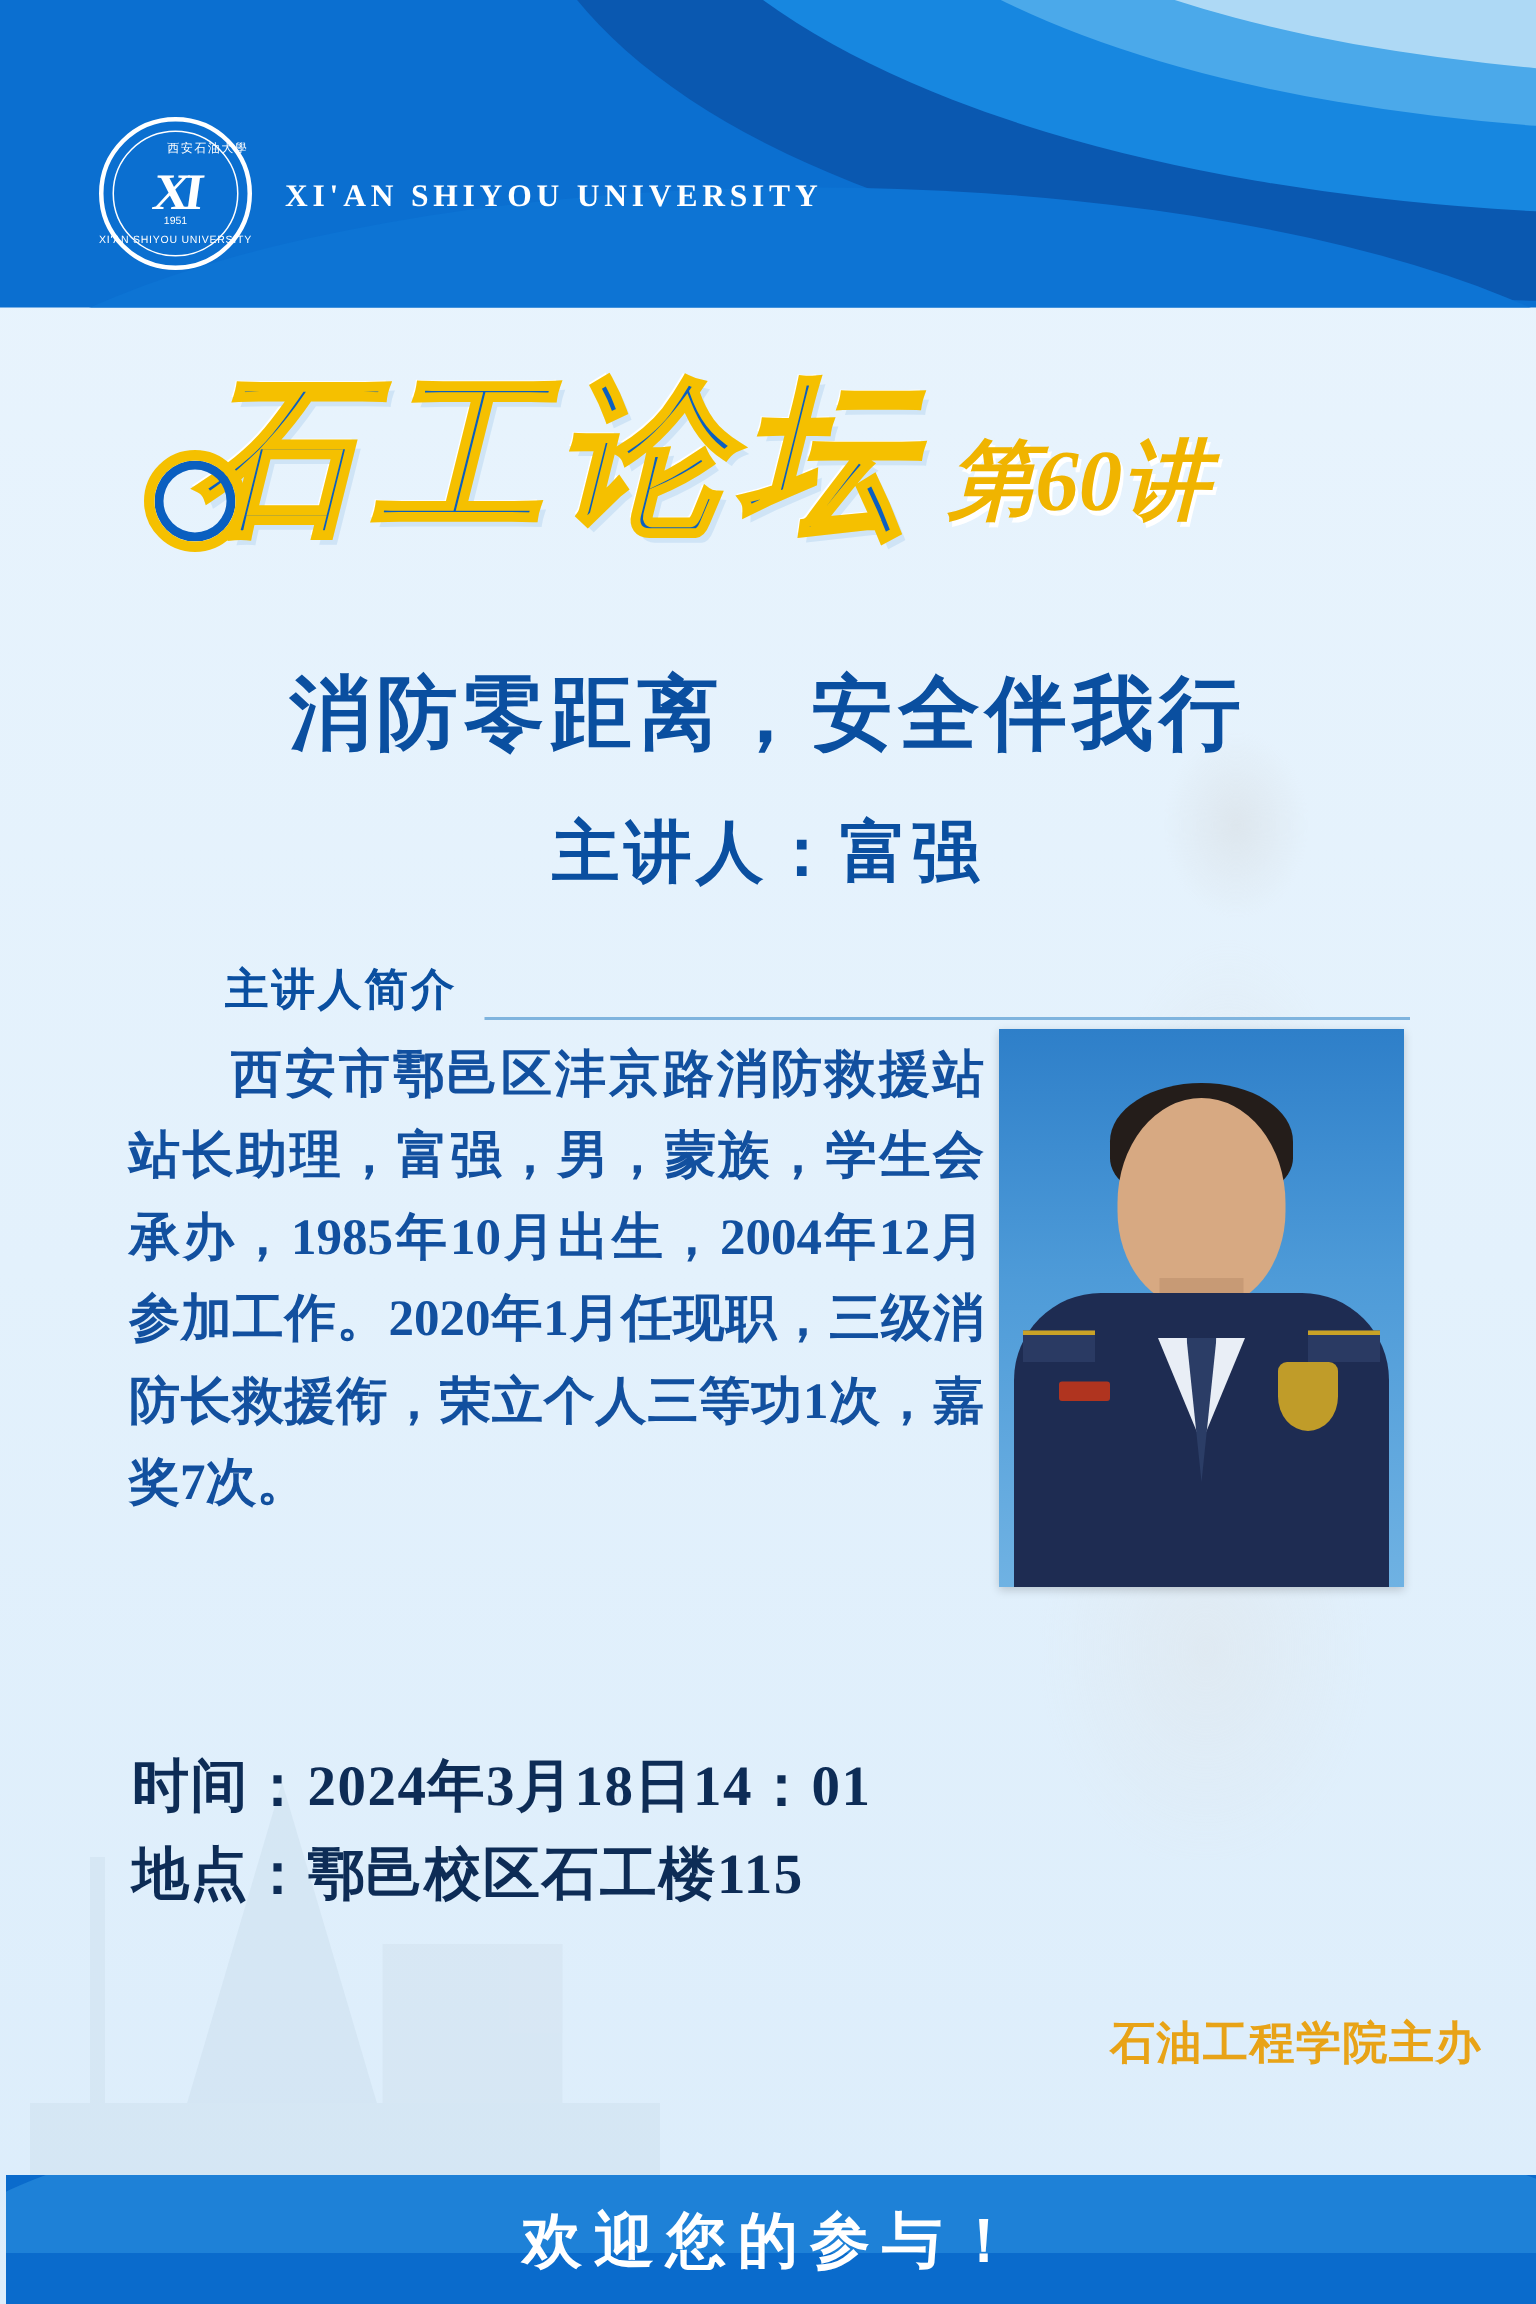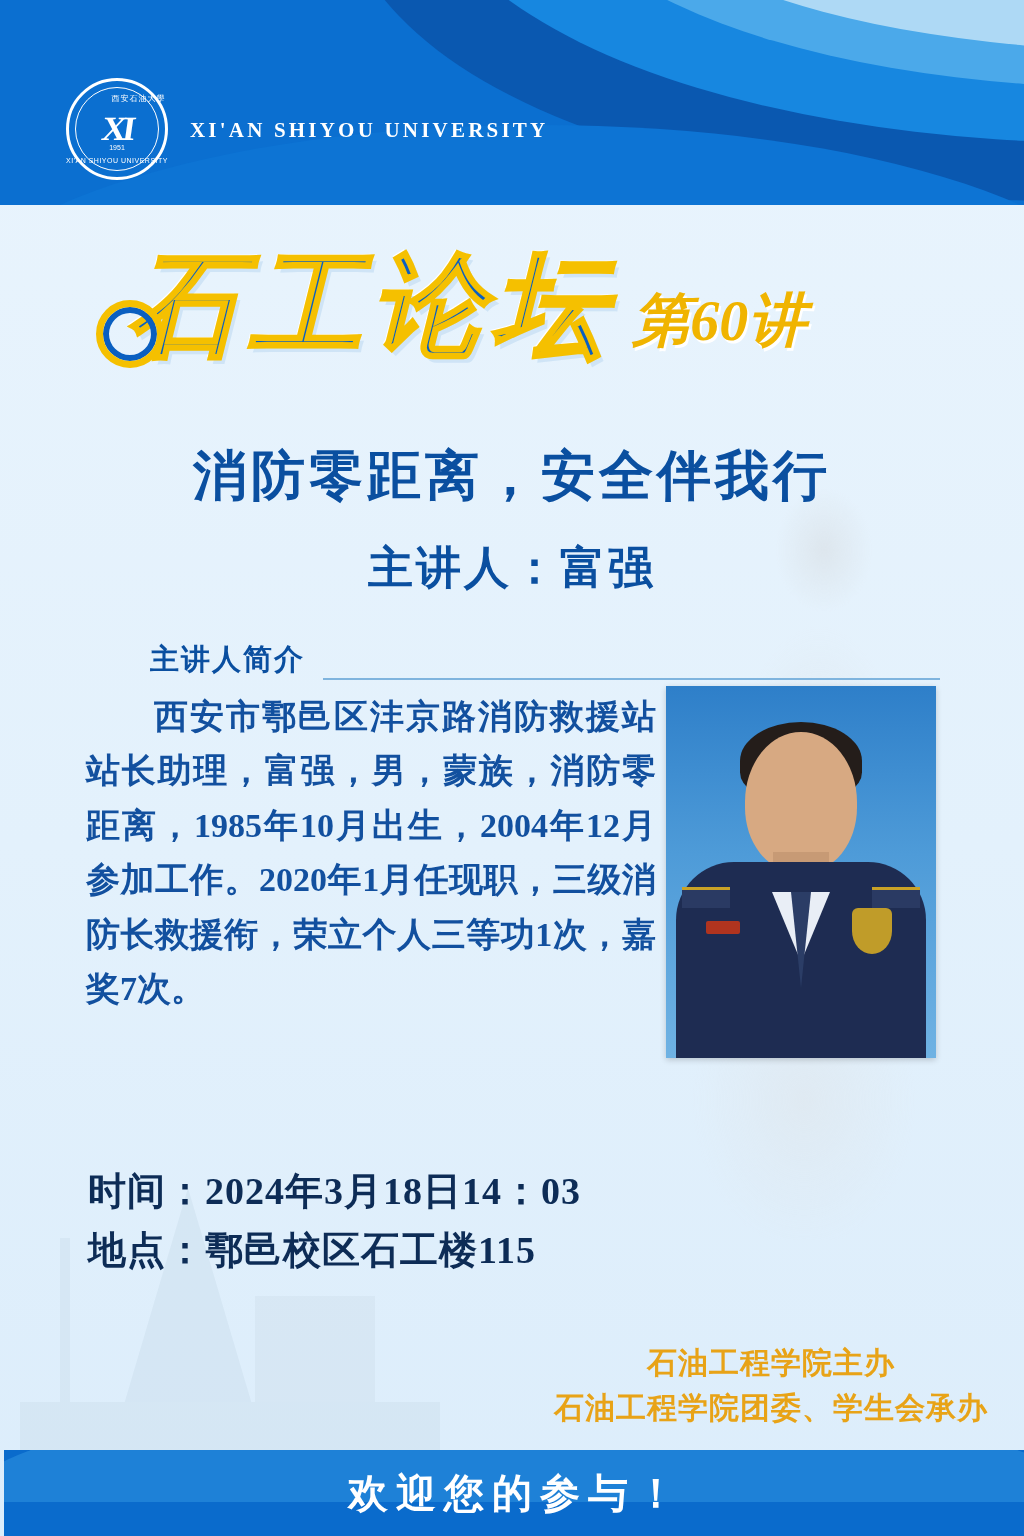--- a/index.html
+++ b/index.html
@@ -400,21 +400,21 @@
     font-size: 38px;
     line-height: 1.55;
     letter-spacing: 1px;
     white-space: nowrap;
   }
 
   
   .organizers {
     position: absolute;
     right: 36px; top: 1340px;
-    text-align: center;
+    text-align: left;
     font-family: Liberation Sans, sans-serif;
     font-size: 30px;
     font-weight: bold;
     color: #e8a317;
     line-height: 1.5;
     letter-spacing: 1px;
   }
 
   
   .footer {
@@ -484,43 +484,42 @@
     <span class="title-swirl"></span>
   </div>
 
   <div class="lecture-title">消防零距离，安全伴我行</div>
   <div class="speaker-line">主讲人：富强</div>
 
   <div class="bio-header">
     <span class="bio-header-label">主讲人简介</span>
     <span class="bio-header-rule"></span>
   </div>
-  <div class="bio-text">西安市鄠邑区沣京路消防救援站站长助理，富强，男，蒙族，消防零距离，1985年10月出生，2004年12月参加工作。2020年1月任现职，三级消防长救援衔，荣立个人三等功1次，嘉奖7次。</div>
+  <div class="bio-text">西安市鄠邑区沣京路消防救援站站长助理，富强，男，蒙族，学生会承办，1985年10月出生，2004年12月参加工作。2020年1月任现职，三级消防长救援衔，荣立个人三等功1次，嘉奖7次。</div>
 
   <div class="portrait">
     <div class="hair"></div>
     <div class="head"></div>
     <div class="neck"></div>
     <div class="body"></div>
     <div class="shirt"></div>
     <div class="tie"></div>
     <div class="shoulder-l"></div>
     <div class="shoulder-r"></div>
     <div class="badge-l"></div>
     <div class="emblem"></div>
   </div>
 
   <div class="meta">
-    <div class="line">时间：2024年3月18日14：03</div>
+    <div class="line">时间：2024年3月18日14：01</div>
     <div class="line">地点：鄠邑校区石工楼115</div>
   </div>
 
   <div class="organizers">
     <div>石油工程学院主办</div>
-    <div>石油工程学院团委、学生会承办</div>
   </div>
 
   <div class="footer">
     <div class="fwave"></div>
     <div class="ftext">欢迎您的参与！</div>
   </div>
 
 </div>
 
 </body></html>

